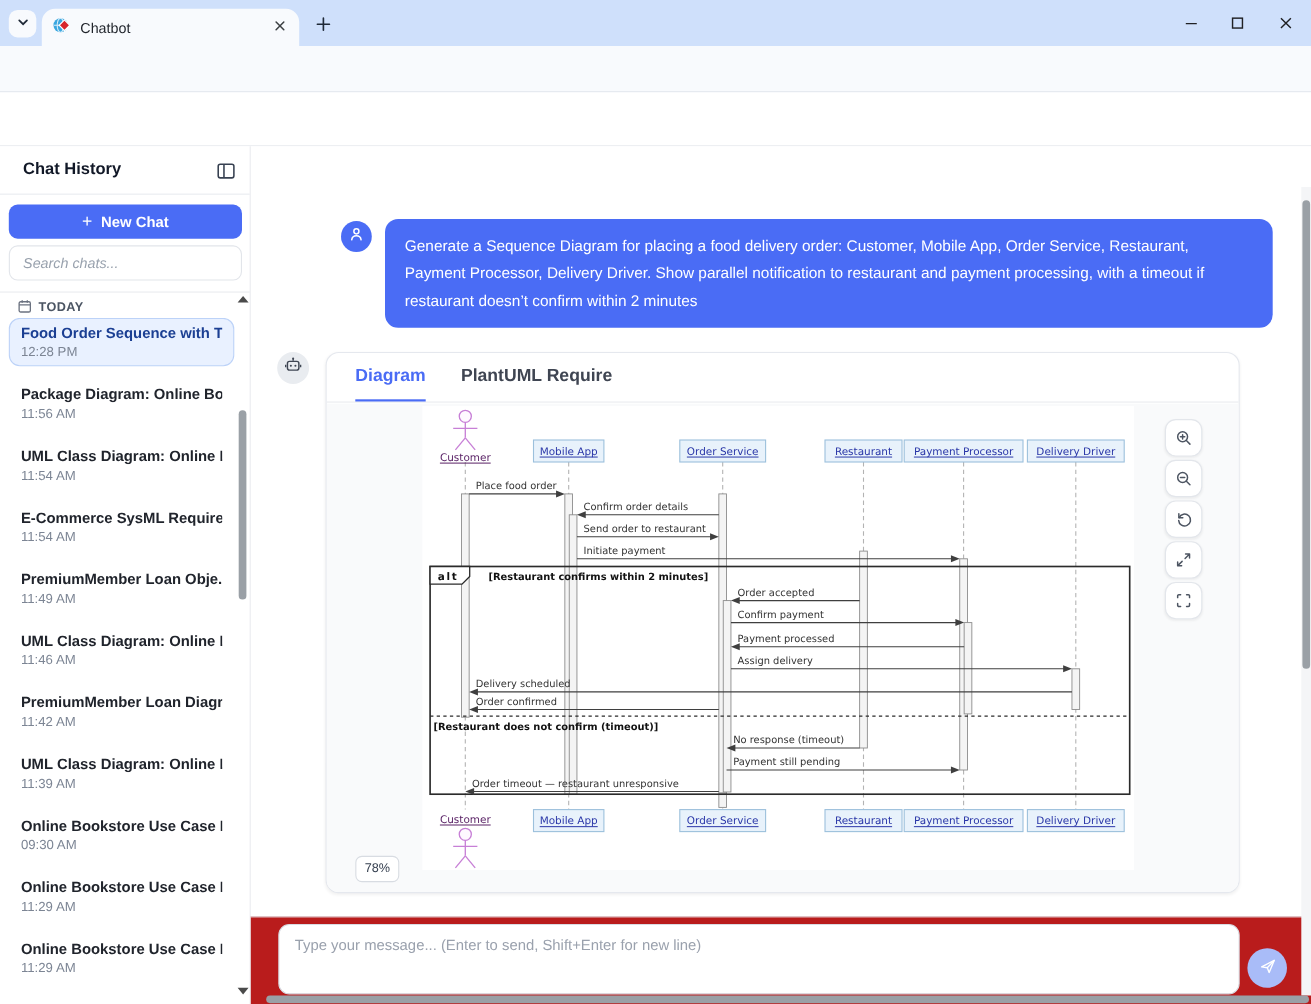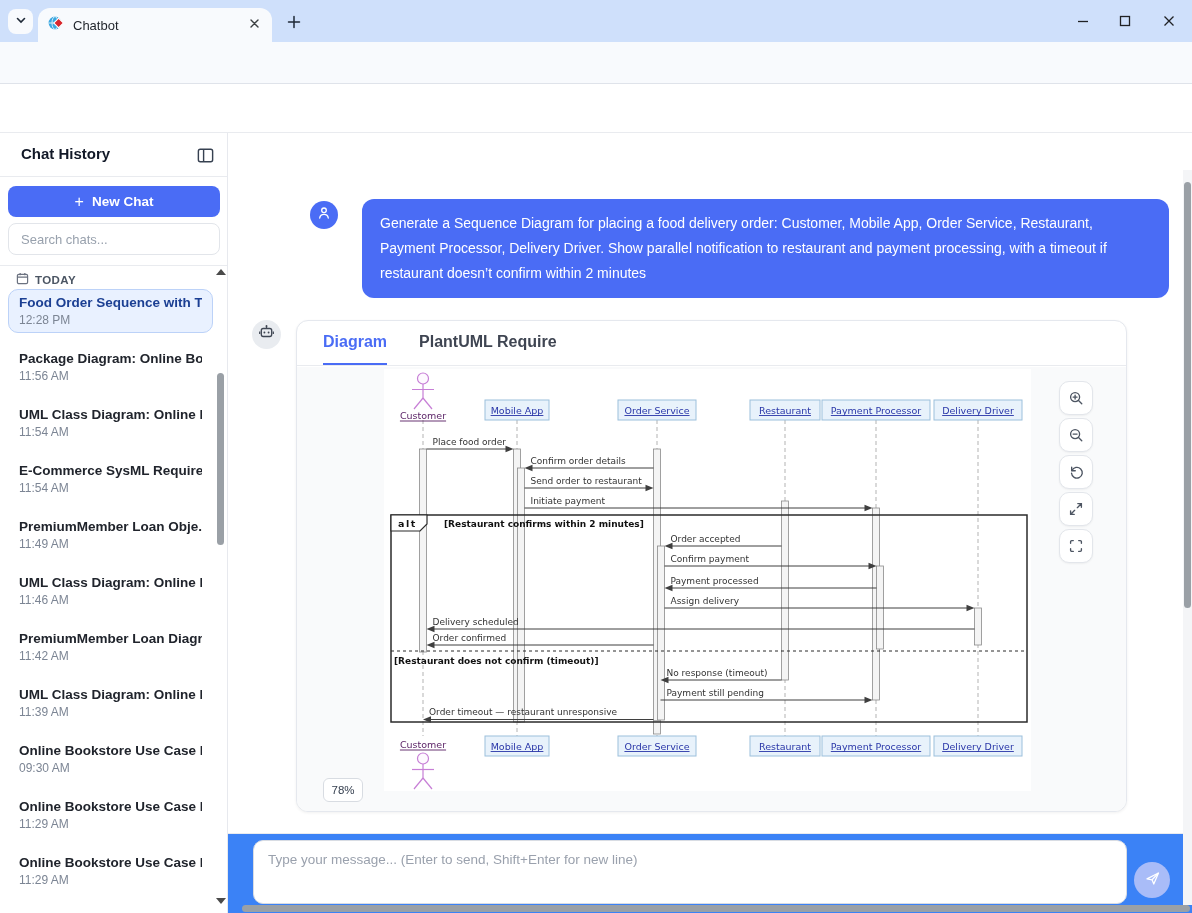--- a/index.html
+++ b/index.html
@@ -28,49 +28,49 @@
   .app-sub a{color:#6b7280;}
   .hdr-iconbtn{top:98px;width:22px;height:22px;display:flex;align-items:center;justify-content:center;}
   .more-apps{left:1059px;top:95px;width:87px;height:29px;border-radius:15px;background:var(--green);color:#fff;font-size:13px;font-weight:600;display:flex;align-items:center;justify-content:center;}
   .app-avatar{left:1151px;top:94px;width:30px;height:30px;border-radius:50%;background:var(--purple);color:#fff;font-size:14px;font-weight:700;display:flex;align-items:center;justify-content:center;}
 
   
   .sidebar{left:0;top:133px;width:228px;height:780px;background:#fff;border-right:1px solid #e7e9ee;box-sizing:border-box;}
   .sb-title{left:21px;top:12px;font-size:15px;font-weight:700;color:#111827;}
   .sb-divider{left:0;width:227px;height:1px;background:#e9ebef;}
   .new-chat{left:8px;top:53px;width:212px;height:31px;border-radius:8px;background:var(--accent);color:#fff;font-size:13.5px;font-weight:600;display:flex;align-items:center;justify-content:center;gap:8px;}
-  .search-input{left:8px;top:90px;width:212px;height:32px;border-radius:8px;border:1px solid #e2e5ea;box-sizing:border-box;padding:0 12px;font-size:13px;color:#333;outline:none;font-family:inherit;}
+  .search-input{left:8px;top:90px;width:212px;height:32px;border-radius:8px;border:1px solid #e2e5ea;box-sizing:border-box;padding:0 12px;font-size:13px;color:#333;outline:none;font-family:inherit;font-style:italic;}
   .search-input::placeholder{color:#98a1ad;}
   .today-row{left:16px;top:139px;display:flex;align-items:center;gap:6px;font-size:11.5px;font-weight:700;color:#4b5563;letter-spacing:.4px;}
   .chat-list{left:0;top:156px;width:215px;height:620px;overflow:hidden;padding:0 0 0 8px;box-sizing:border-box;}
   .chat-item{margin:0 2px 12px 0;padding:5px 10px;border-radius:10px;border:1px solid transparent;}
   .chat-item.selected{background:#e9f1ff;border-color:#bcd2f8;}
   .ci-title{font-size:13.5px;font-weight:600;color:#20242c;white-space:nowrap;overflow:hidden;}
   .chat-item.selected .ci-title{color:#1b3f93;}
   .ci-time{font-size:12px;color:#7c8594;margin-top:3px;}
   .sb-arrow{width:0;height:0;border-left:5px solid transparent;border-right:5px solid transparent;}
   .sb-thumb{left:217px;top:240px;width:7px;height:172px;border-radius:4px;background:#9aa0a6;}
 
   
   .main{left:228px;top:133px;width:964px;height:780px;background:#fff;}
   .main-title{left:0;top:0;width:964px;height:37px;border-bottom:1px solid #e9ebef;box-sizing:border-box;line-height:36px;padding-left:25px;font-size:15px;font-weight:700;color:#111827;}
   .user-avatar{left:82px;top:68px;width:28px;height:28px;border-radius:50%;background:var(--accent);display:flex;align-items:center;justify-content:center;}
-  .bubble{left:134px;top:66px;width:807px;box-sizing:border-box;background:var(--accent);border-radius:12px;padding:12px 18px;color:#fff;font-size:14px;line-height:25px;}
+  .bubble{left:122px;top:66px;width:807px;box-sizing:border-box;background:var(--accent);border-radius:12px;padding:12px 18px;color:#fff;font-size:14px;line-height:25px;}
   .bot-avatar{left:24px;top:187px;width:29px;height:29px;border-radius:50%;background:#e9ecf0;display:flex;align-items:center;justify-content:center;}
   .card{left:68px;top:187px;width:831px;height:492px;border:1px solid #e5e8ee;border-radius:12px;background:#fff;box-shadow:0 1px 3px rgba(0,0,0,.06);box-sizing:border-box;overflow:hidden;}
   .tabbar{left:0;top:0;width:100%;height:45px;border-bottom:1px solid #e9ebef;box-sizing:border-box;display:flex;align-items:stretch;padding-left:26px;}
   .dtab{display:flex;align-items:center;font-size:16px;font-weight:600;color:#3f4552;border-bottom:2px solid transparent;box-sizing:border-box;}
   .dtab.active{color:var(--accent);border-bottom-color:var(--accent);}
   .dtab + .dtab{margin-left:32px;}
   .viewport{left:0;top:46px;width:829px;height:444px;background:#f9fafb;}
   .diagram-paper{left:87px;top:2px;width:647px;height:422px;background:#fff;}
   svg text{font-family:"DejaVu Sans",sans-serif;}
   .zoombtn{right:33px;width:34px;height:34px;background:#fff;border:1px solid #e3e6eb;border-radius:10px;display:flex;align-items:center;justify-content:center;box-shadow:0 1px 2px rgba(0,0,0,.05);color:#4d5562;}
   .zoom-badge{left:26px;top:457px;width:38px;height:22px;background:#fff;border:1px solid #d8dce2;border-radius:6px;font-size:11.5px;color:#374151;display:flex;align-items:center;justify-content:center;}
-  .composer{left:0;top:700px;width:964px;height:80px;border-top:1px solid #e9ebef;box-sizing:border-box;background:#3b82f6;}
+  .composer{left:0;top:700px;width:964px;height:80px;border-top:1px solid #e9ebef;box-sizing:border-box;background:#b91c1c;}
   .composer textarea{position:absolute;left:25px;top:6px;width:874px;height:64px;box-sizing:border-box;border:1px solid #d8dce3;border-radius:10px;resize:none;outline:none;padding:11px 14px;font-size:13.5px;font-family:inherit;color:#333;}
   .composer textarea::placeholder{color:#9aa1ad;}
   .send-btn{left:906px;top:28px;width:36px;height:36px;border-radius:50%;background:#a9bcf8;display:flex;align-items:center;justify-content:center;}
 
   
   .v-track{left:1183px;top:170px;width:9px;height:735px;background:#f4f5f7;}
   .v-thumb{left:1184px;top:182px;width:7px;height:426px;border-radius:4px;background:#9aa0a6;}
   .h-thumb{left:242px;top:905px;width:948px;height:7px;border-radius:4px;background:#9aa0a6;}
 </style>
 </head>

